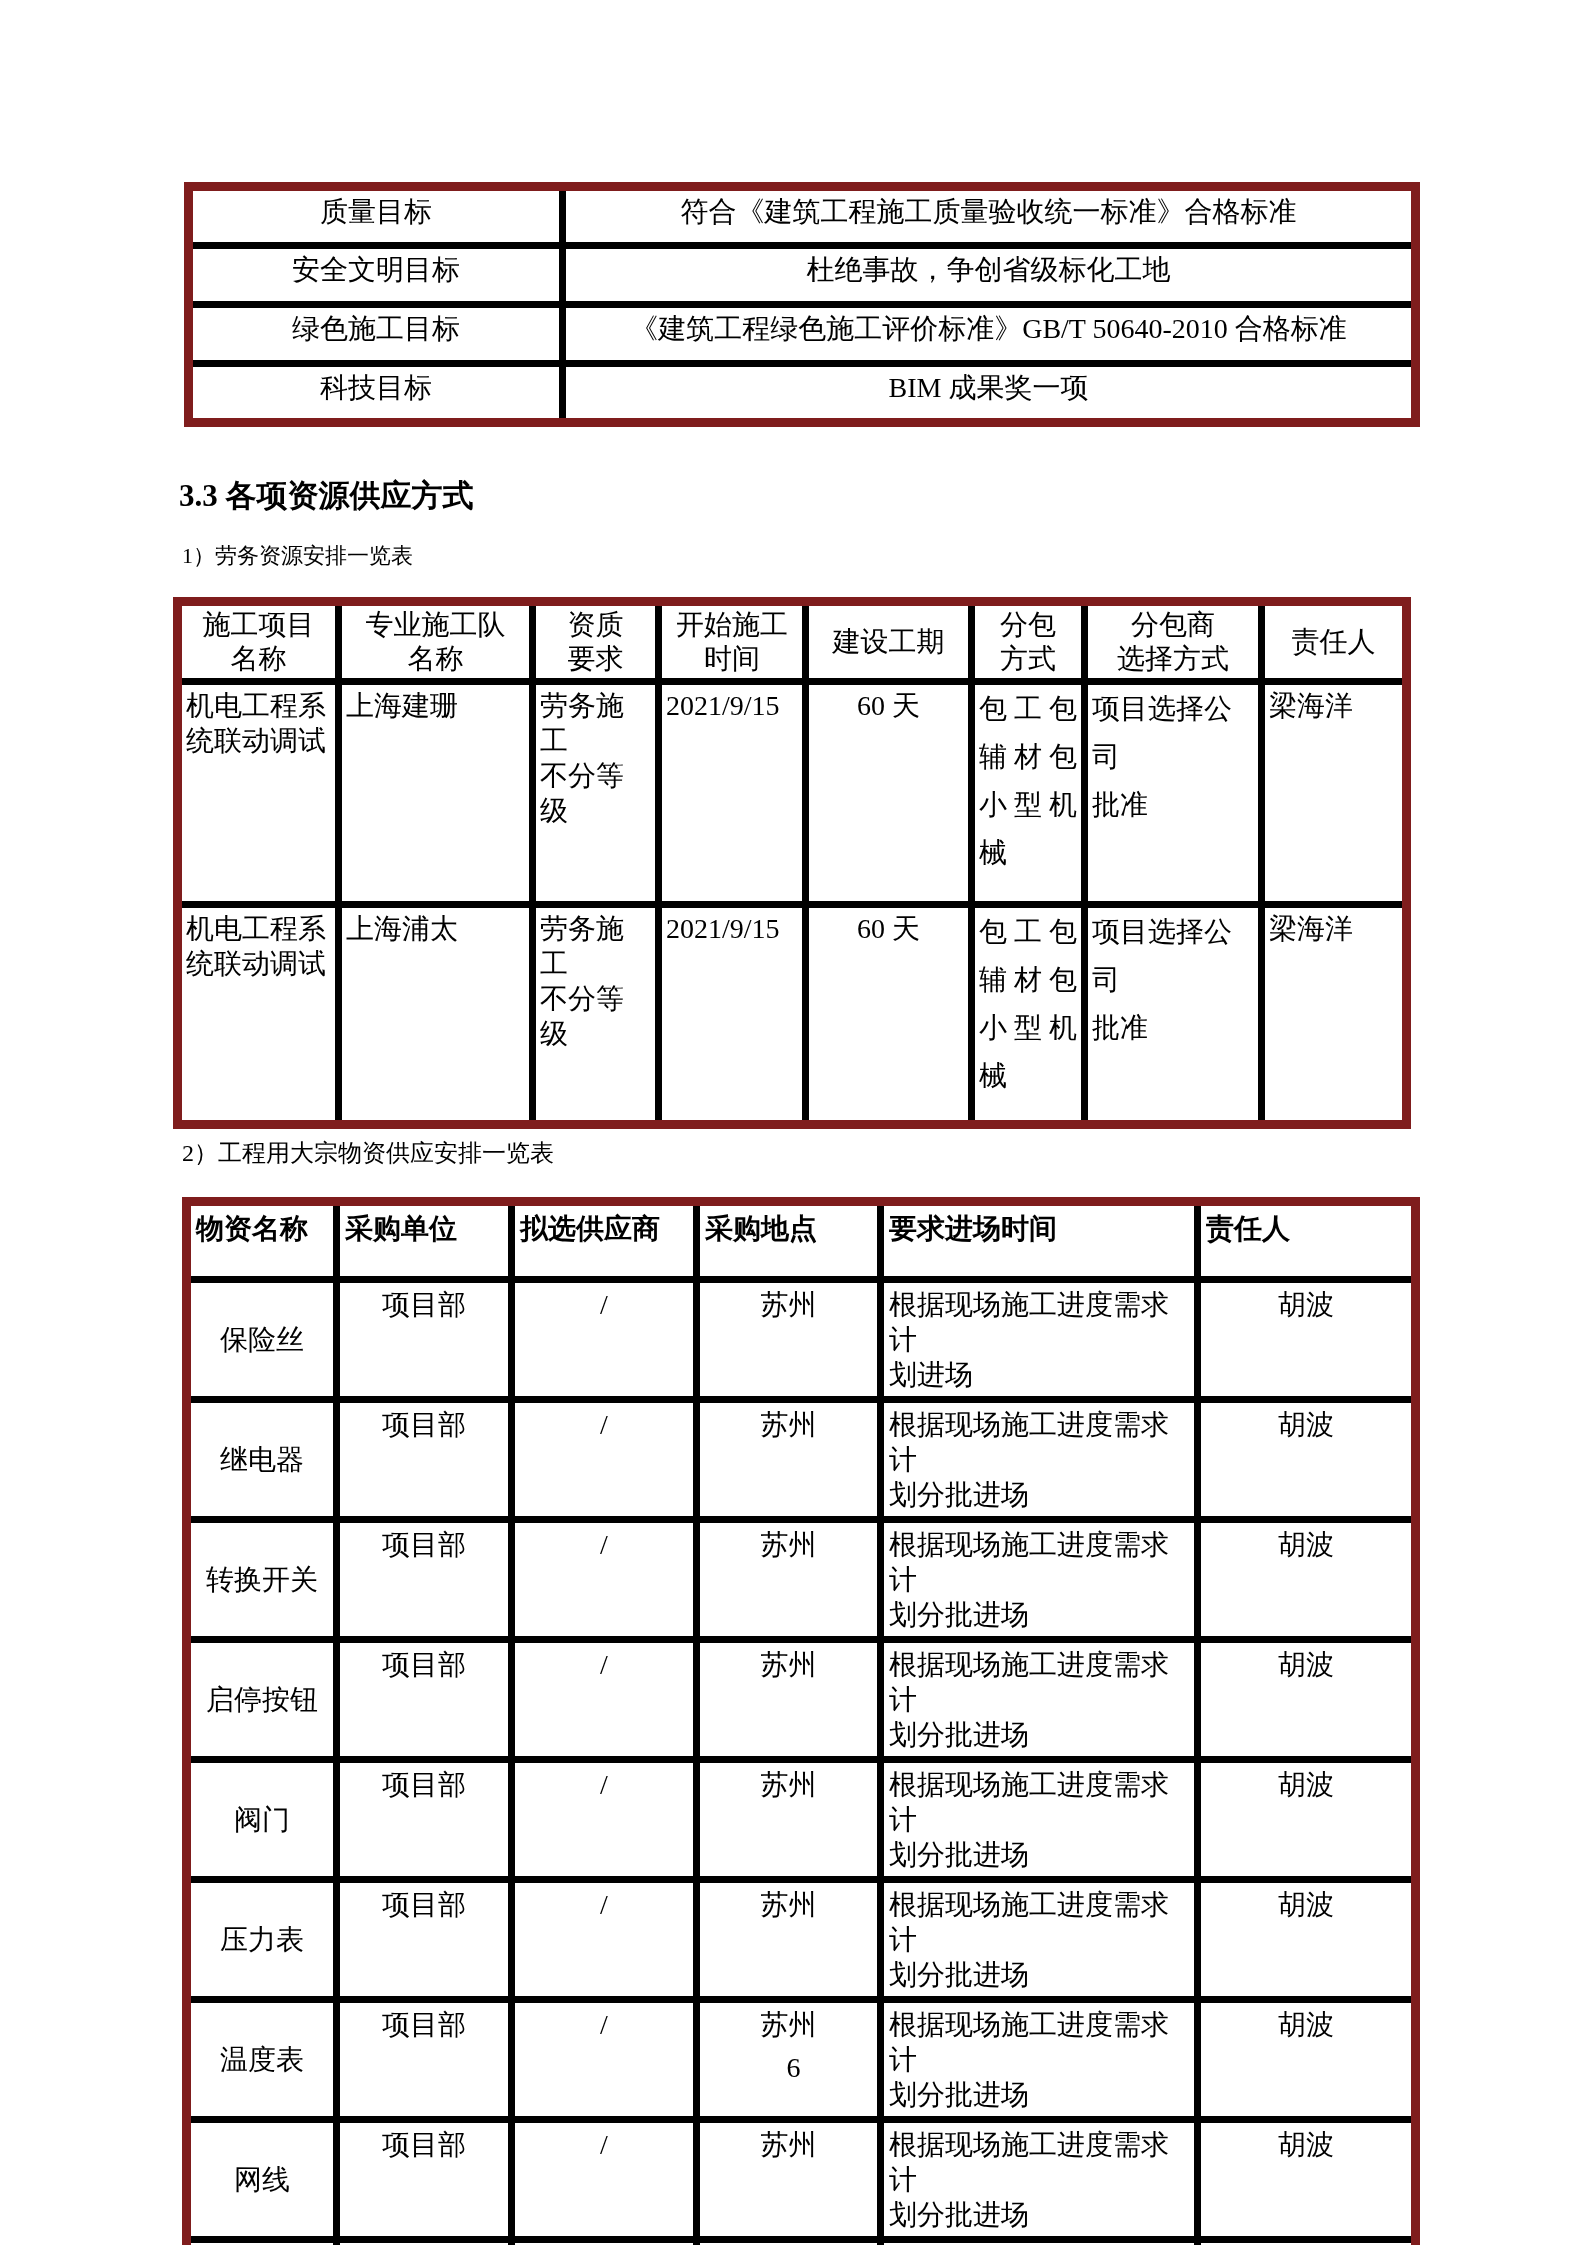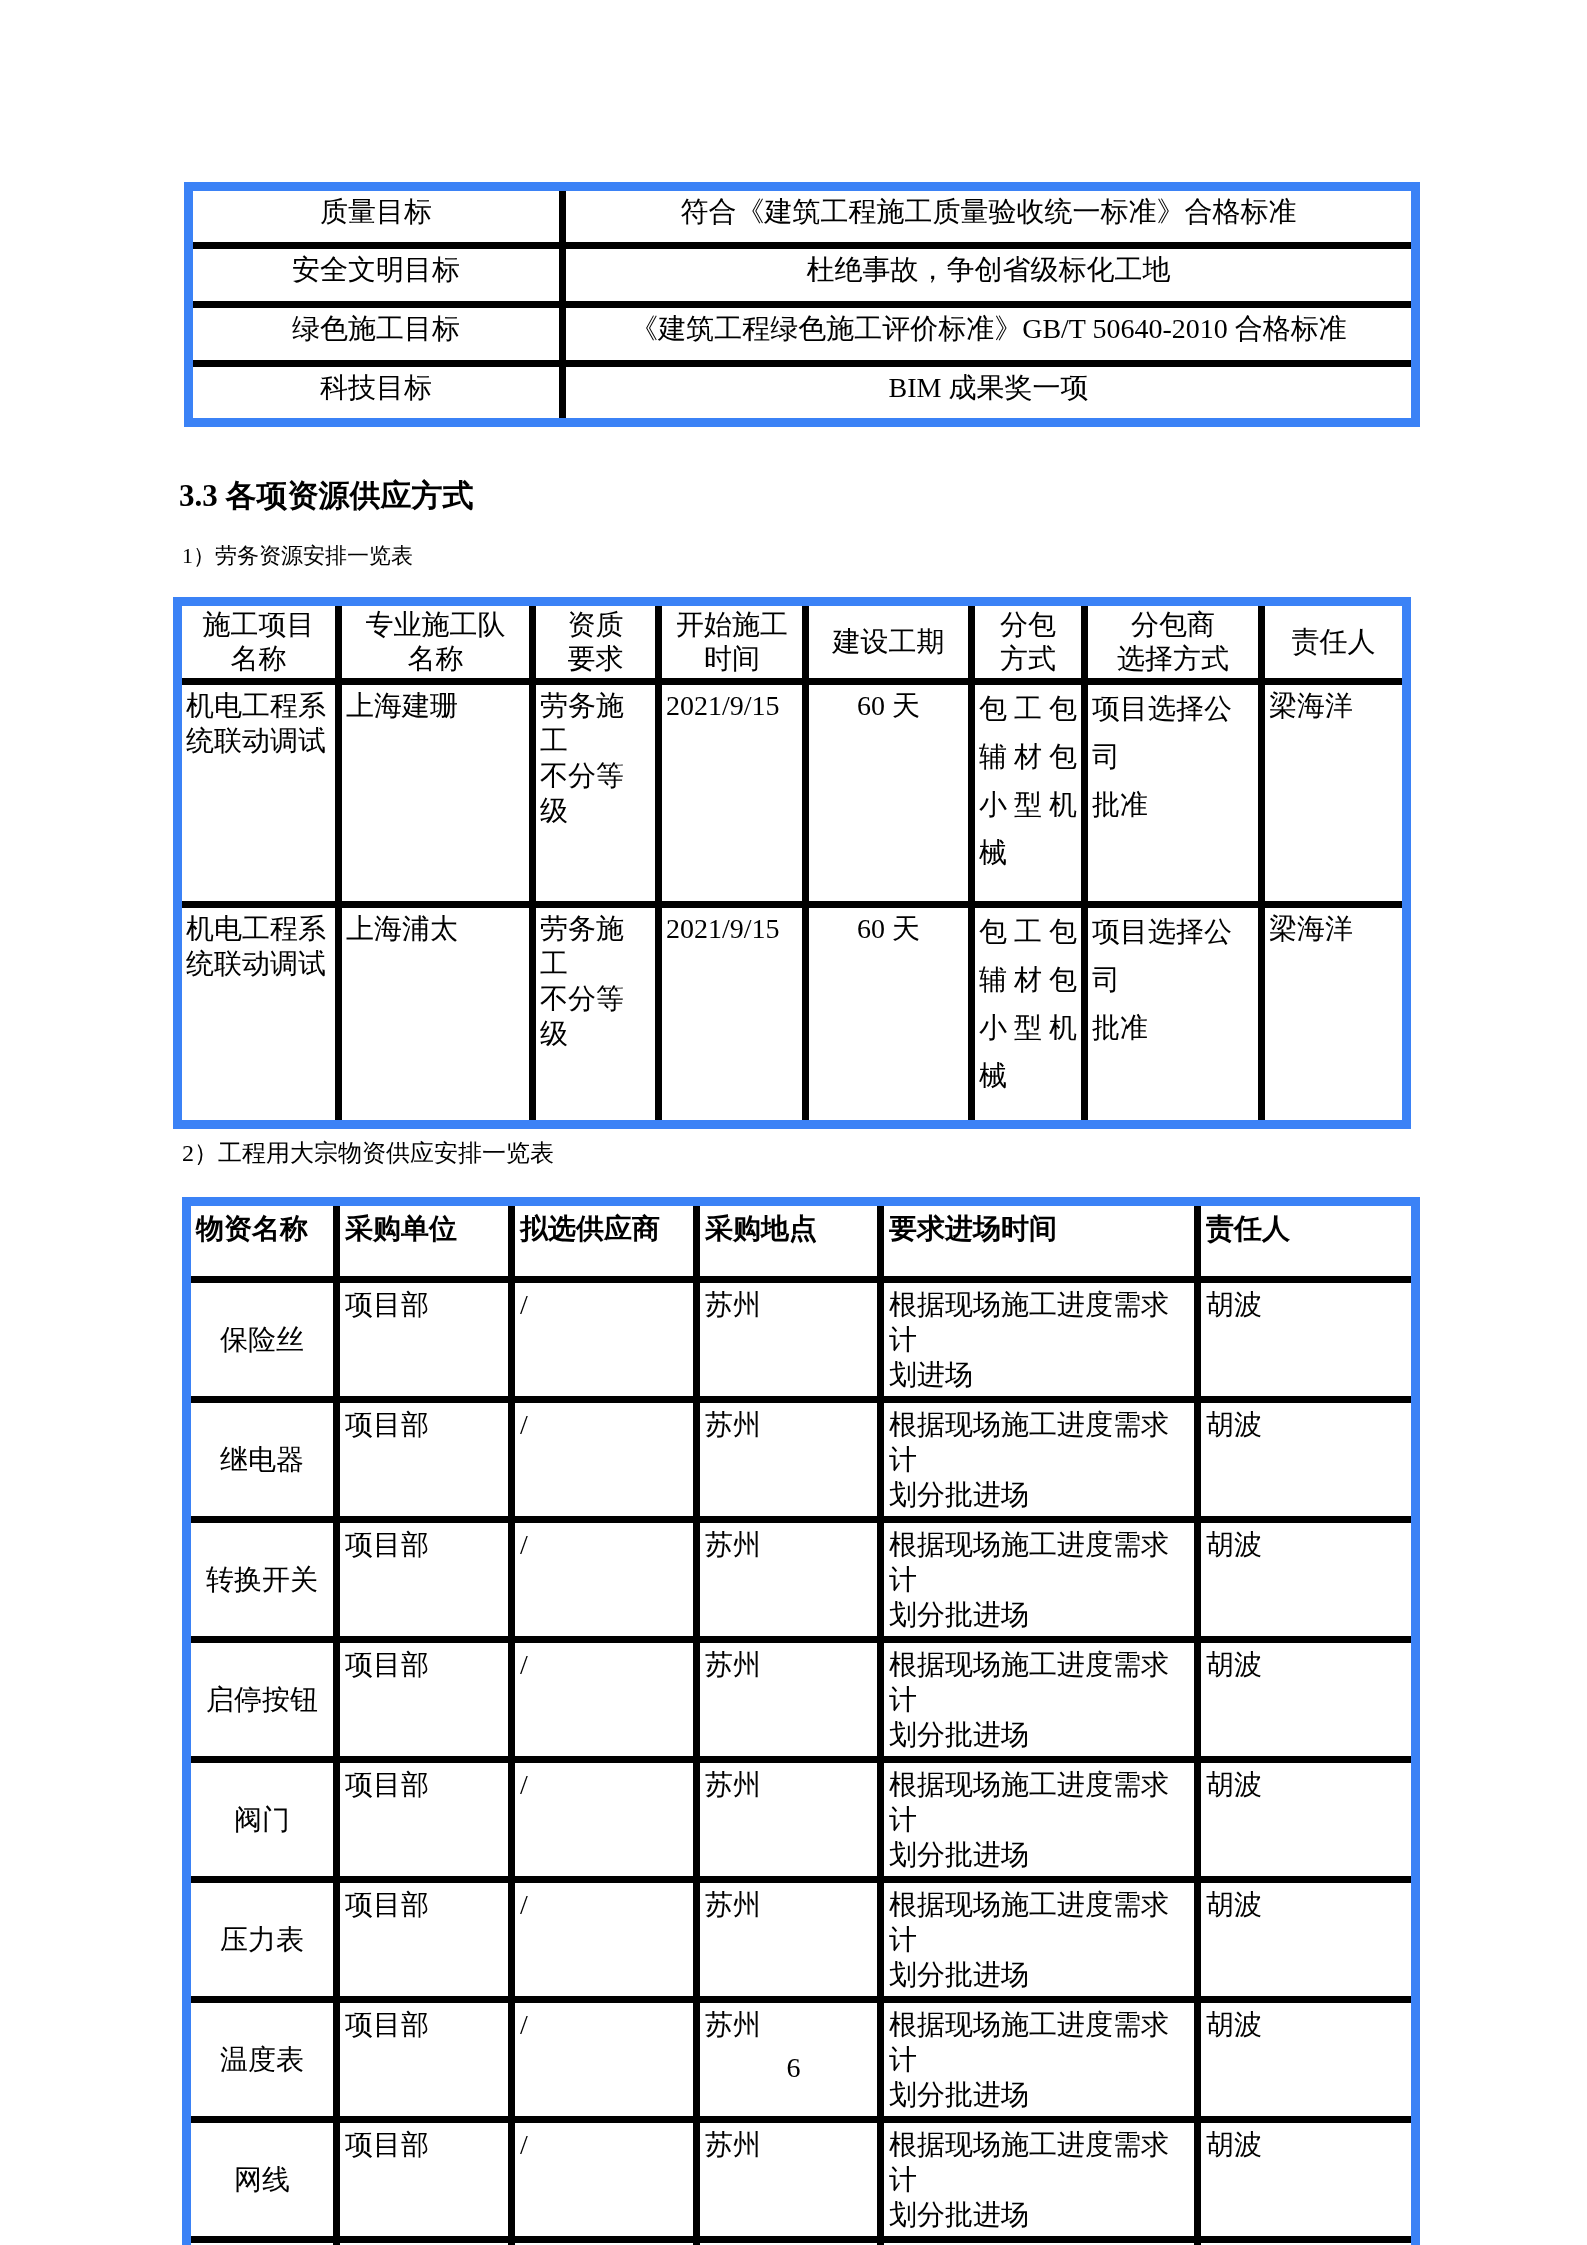--- a/index.html
+++ b/index.html
@@ -21,21 +21,21 @@
   }
   td,th{
     border:7px solid #000;
     font-weight:normal;
     font-size:28px;
     padding:2px 5px;
     overflow:hidden;
     white-space:pre-line;
     box-sizing:border-box;
   }
-  table{border:9px solid #3b82f6;}
+  table{border:9px solid #7f1d1d;}
 
   
   #goals-table{left:184px;top:182px;width:1227px;}
   #goals-table td{
     vertical-align:top;
     text-align:center;
     line-height:36px;
     padding-top:3px;
   }
 
@@ -63,21 +63,21 @@
     line-height:35px;
     padding-top:5px;
     font-weight:bold;
   }
   #materials-table td{
     vertical-align:top;
     line-height:35px;
     padding:4px 5px;
   }
   #materials-table td.nm{vertical-align:middle;text-align:center;}
-  #materials-table td.ac{text-align:left;}
+  #materials-table td.ac{text-align:center;}
   #materials-table td.al{text-align:left;}
 
   .heading{
     position:absolute;
     left:179px;
     top:478px;
     font-size:31px;
     font-weight:bold;
     line-height:36px;
   }

